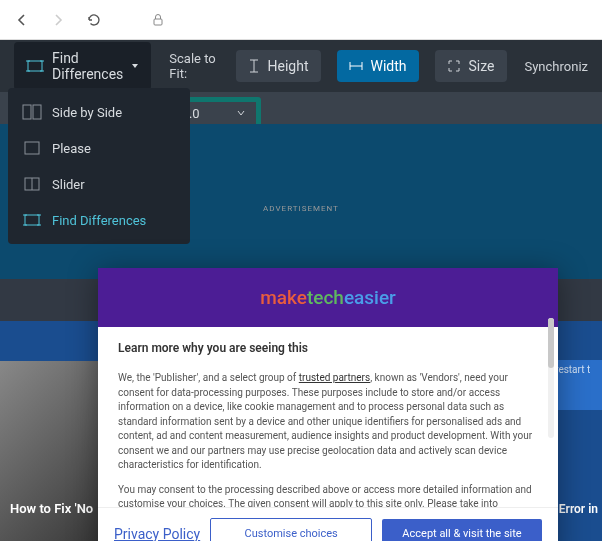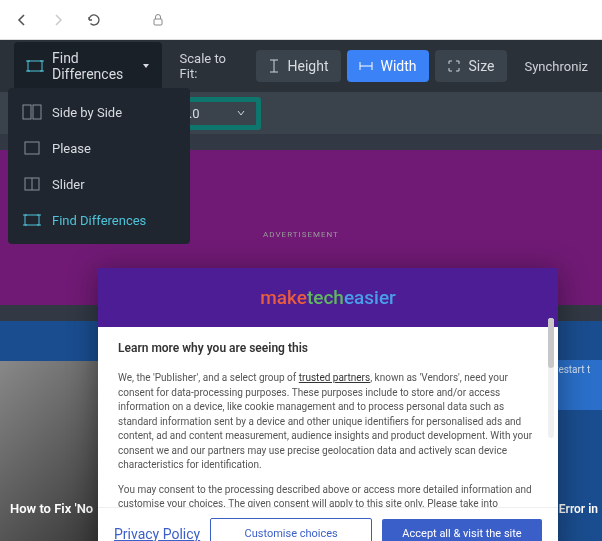--- a/index.html
+++ b/index.html
@@ -7,27 +7,27 @@
 .browser-bar{height:40px;background:#fff;display:flex;align-items:center;padding:0 8px;gap:8px;border-bottom:1px solid #ddd}
 .nav-btn{width:28px;height:28px;display:flex;align-items:center;justify-content:center;color:#555;cursor:pointer}
 .nav-btn.disabled{color:#ccc}
 .url-bar{flex:1;display:flex;align-items:center;gap:6px;font-size:13px;color:#333}
 .url-bar .https{color:#888}
 .url-bar .domain{color:#222}
 .url-bar .rest{color:#888}
 .toolbar{height:52px;background:#2a3139;display:flex;align-items:center;padding:0 14px;gap:18px;color:#d8dce0}
 .tb-btn{display:flex;align-items:center;gap:8px;padding:8px 12px;border-radius:4px;font-size:14px;cursor:pointer}
 .tb-btn.dark{background:#1a2028}
-.tb-btn.accent{background:#3b82f6;color:#fff}
+.tb-btn.accent{background:#0369a1;color:#fff}
 .tb-btn.outline{background:#3a424c}
 .tb-label{font-size:13px;color:#cfd3d8}
-.scale-group{display:flex;align-items:flex-start;gap:6px}
+.scale-group{display:flex;align-items:flex-start;gap:16px}
 .sub-toolbar{height:42px;background:#3a424c;display:flex;align-items:center;padding-left:84px;gap:10px;color:#d8dce0;font-size:13px}
 .select-box{display:flex;align-items:center;gap:8px;padding:4px 10px;border:5px solid #0f766e;border-radius:3px}
-.content-area{position:absolute;left:0;top:150px;right:0;height:155px;background:#701a75}
+.content-area{position:absolute;left:0;top:124px;right:0;height:155px;background:#0c4a6e}
 .ad-label{position:absolute;left:50%;top:80px;transform:translateX(-50%);font-size:8px;color:#999;letter-spacing:1px}
 .bottom-strip{position:absolute;left:0;bottom:0;right:0;height:220px;background:#1a4d8f}
 .strip-left{position:absolute;left:0;bottom:0;width:120px;height:180px;background:linear-gradient(135deg,#888,#333)}
 .fix-text{position:absolute;left:10px;bottom:25px;color:#fff;font-size:13px;font-weight:600}
 .right-blue{position:absolute;right:0;top:360px;width:60px;height:50px;background:#2a6fc9;color:#cfe0f5;font-size:10px;padding:4px}
 .err-text{position:absolute;right:4px;bottom:25px;color:#fff;font-size:12px;font-weight:600}
 .win-text{position:absolute;left:340px;bottom:6px;color:#fff;font-size:12px;font-weight:600}
 .dropdown{position:absolute;left:8px;top:88px;width:182px;background:#1f262f;border-radius:4px;padding:6px 0;z-index:100}
 .dd-item{display:flex;align-items:center;gap:10px;padding:10px 14px;color:#d8dce0;font-size:13px;cursor:pointer}
 .dd-item.active{color:#4fc3d9}

